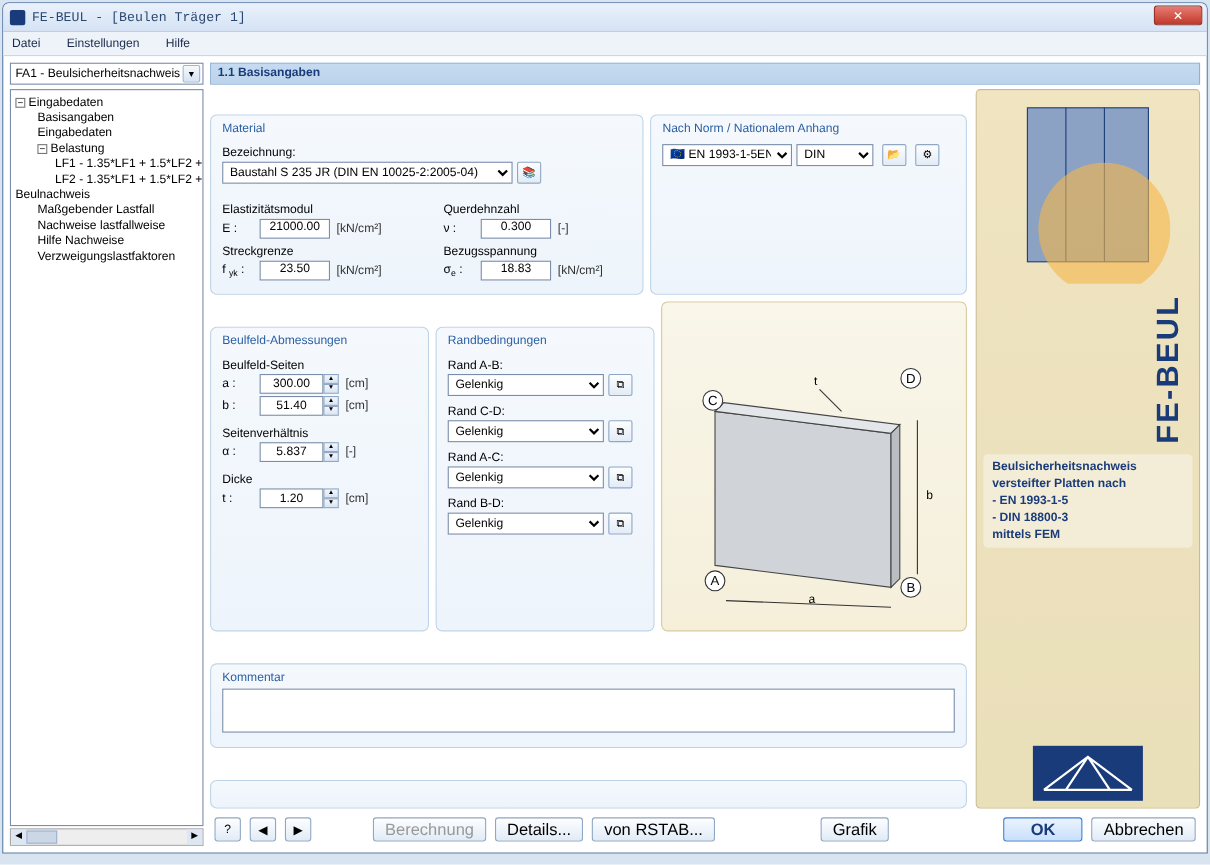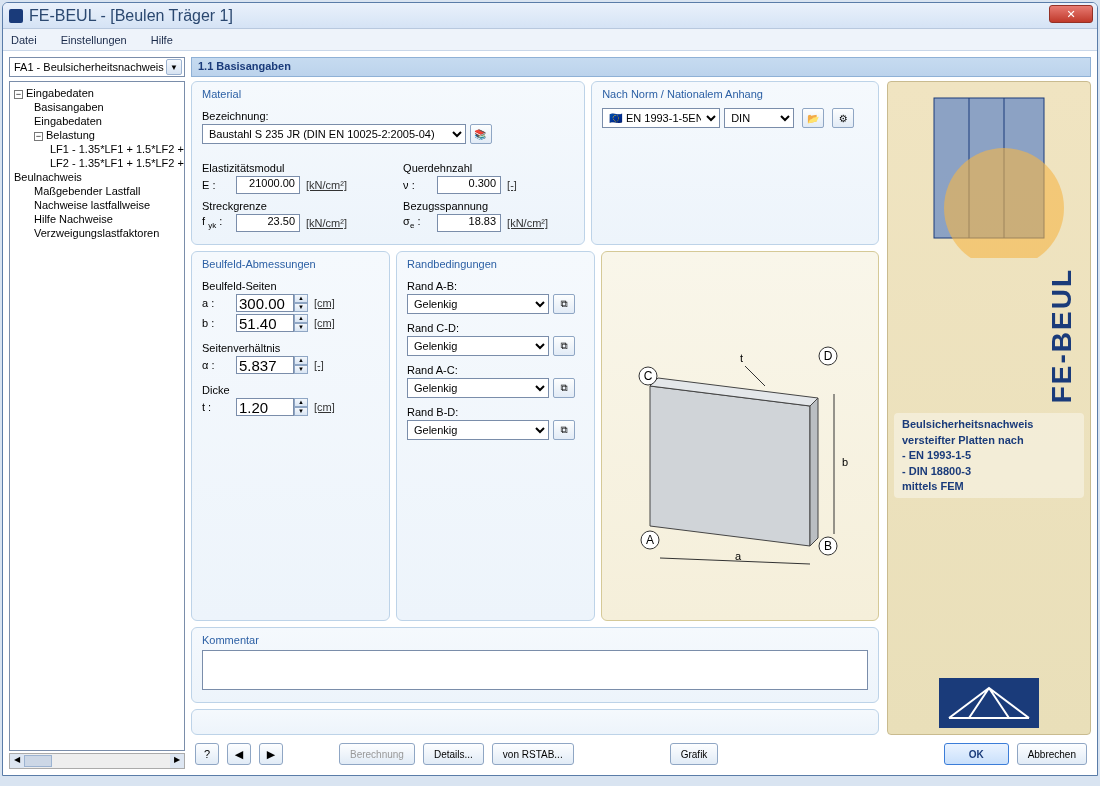--- a/index.html
+++ b/index.html
@@ -1,20 +1,20 @@
 <!DOCTYPE html>
 <html><head>
 <meta charset="utf-8">
 <style>
 * { box-sizing: border-box; margin: 0; padding: 0; font-family: "Segoe UI", Tahoma, sans-serif; font-size: 11px; }
 body { background: #d9e4f1; padding: 2px; }
 .window { background: #fff; border: 1px solid #5a7ca8; border-radius: 6px 6px 0 0; overflow: hidden; }
 .titlebar { height: 26px; background: linear-gradient(#eaf1fb,#d5e3f5); display: flex; align-items: center; padding: 0 6px; border-bottom: 1px solid #b8c8de; position: relative; }
 .titlebar .icon-app { width:14px; height:14px; background:#1a3b7a; margin-right:6px; border-radius:2px; }
-.titlebar .title { color:#2b4870; font-size:16px; }
+.titlebar .title { color:#2b4870; font-size:12px;font-family:Liberation Mono, monospace; }
 .titlebar .close { position:absolute; right:4px; top:2px; width:44px; height:18px; background:linear-gradient(#e87b72,#c0392b); border:1px solid #943126; border-radius:3px; display:flex; align-items:center; justify-content:center; color:#fff; font-size:11px; }
 .menubar { height:22px; background:#eef3fa; border-bottom:1px solid #c9d7e9; display:flex; align-items:center; padding:0 4px; gap:16px; }
 .menubar span { color:#1a2a4a; padding:2px 4px; }
 .outer { padding:6px; display:flex; gap:6px; height:724px; }
 .tree-panel { width:176px; display:flex; flex-direction:column; }
 .tree-sel { border:1px solid #7a8daa; background:#fff; height:20px; display:flex; align-items:center; padding:0 4px; margin-bottom:4px; position:relative; }
 .tree-sel .chev { position:absolute; right:2px; top:1px; width:16px; height:16px; background:linear-gradient(#f6f9fd,#d7e3f2); border:1px solid #9cb3d1; border-radius:2px; display:flex; align-items:center; justify-content:center; font-size:8px; }
 .tree { flex:1; border:1px solid #7a8daa; background:#fff; padding:4px 2px; overflow:hidden; }
 .tree-item { padding:1px 2px; white-space:nowrap; cursor:default; }
 .tree-item.child { padding-left:22px; }
@@ -22,52 +22,52 @@
 .toggle { display:inline-block; width:9px; height:9px; border:1px solid #777; text-align:center; line-height:7px; font-size:9px; margin-right:3px; }
 .tree-scroll { height:16px; border:1px solid #aaa; margin-top:2px; background:#eee; position:relative; }
 .tree-scroll .thumb { position:absolute; left:14px; top:1px; width:28px; height:12px; background:#ccd7e6; border:1px solid #9cb3d1; }
 .tree-scroll .arrow { position:absolute; top:0; width:14px; height:14px; background:#dde6f2; text-align:center; line-height:12px; font-size:8px; }
 .tree-scroll .arrow.left{left:0} .tree-scroll .arrow.right{right:0}
 .main { flex:1; display:flex; flex-direction:column; gap:4px; }
 .main-header { height:20px; background:linear-gradient(#c6dbf0,#bcd3ec); border:1px solid #8fb1d6; color:#1a3b7a; font-weight:bold; padding:2px 6px; border-radius:0; }
 .content { flex:1; display:flex; gap:8px; }
 .left-col { width:688px; display:flex; flex-direction:column; gap:6px; }
 .right-col { flex:1; background:linear-gradient(#f0e4c1,#e9dfb9); border:1px solid #c9bb8f; border-radius:4px; padding:6px; display:flex; flex-direction:column; align-items:center; position:relative; }
-.panel { border:1px solid #bdd3e8; border-radius:6px; background:linear-gradient(#f5f9fd,#edf4fb); padding:6px 10px 10px; }
+.panel { border:1px solid #bdd3e8; border-radius:6px; background:linear-gradient(#f5f9fd,#edf4fb); padding:6px 10px 10px;margin-top:23px; }
 .panel-hdr { color:#2b5fa4; font-size:11px; padding-bottom:4px; }
 .row1 { display:flex; gap:6px; }
 .row1 .panel:first-child { flex:1.4 } .row1 .panel:last-child { flex:1 }
 .row2 { display:flex; gap:6px; flex:1; }
 .row2>.panel{flex:1}
 .dim-panel{width:188px;flex:none}
 .rand-panel{width:188px;flex:none}
 .diagram-panel{flex:1;background:linear-gradient(#f9f6ea,#f5efda);border:1px solid #d5c997;border-radius:6px;padding:8px;display:flex;align-items:center;justify-content:center}
 .lbl { display:block; margin:6px 0 2px; }
 .combo { display:flex; align-items:center; }
 .combo select, select.std { border:1px solid #7a8daa; background:#fff; height:20px; padding:0 2px; font-size:11px; }
 .material-combo select { width:264px; }
 .icon-btn { width:22px; height:20px; border:1px solid #8fa6c4; background:linear-gradient(#fdfefe,#e2ebf6); border-radius:2px; margin-left:4px; display:inline-flex; align-items:center; justify-content:center; font-size:10px; }
 .val-row { display:flex; align-items:center; gap:6px; margin:2px 0; }
 .val-row .sym { width:28px; }
-.val-row .input { border:1px solid #7a8daa; background:#fff; width:64px; height:18px; text-align:right; padding:0 4px; }
-.val-row .unit { color:#333;text-decoration:underline; }
+.val-row .input { border:1px solid #7a8daa; background:#fff; width:64px; height:18px; text-align:center; padding:0 4px; }
+.val-row .unit { color:#333; }
 .twocol { display:flex; gap:30px; }
 .twocol>div{flex:1}
 .spin { display:inline-flex; }
-.spin input { border:1px solid #7a8daa; width:58px; height:18px; text-align:left; padding:0 2px; font-size:15px; background:#fff; }
+.spin input { border:1px solid #7a8daa; width:58px; height:18px; text-align:center; padding:0 2px; font-size:11px; background:#fff; }
 .spin .btns { width:14px; display:flex; flex-direction:column; }
 .spin .btns button { height:9px; font-size:6px; line-height:5px; border:1px solid #8fa6c4; background:linear-gradient(#f3f7fc,#d9e5f3); padding:0; }
 .rand-row { margin-bottom:8px; }
 .rand-row select { width:142px; }
 .norm-row { display:flex; gap:4px; align-items:center; }
 .norm-row select { height:20px; }
 .comment { }
 .comment textarea { width:100%; height:40px; border:1px solid #7a8daa; resize:none; background:#fff; }
 .footer { height:30px; display:flex; align-items:center; gap:8px; padding:0 4px; }
-.btn { height:22px; border:1px solid #8fa6c4; background:linear-gradient(#fdfeff,#e1ebf6); border-radius:3px; padding:0 10px; font-size:10px; }
+.btn { height:22px; border:1px solid #8fa6c4; background:linear-gradient(#fdfeff,#e1ebf6); border-radius:3px; padding:0 10px; font-size:15px; }
 .btn:disabled { color:#999; }
 .btn.ok { border:1px solid #3b7dd8; background:linear-gradient(#eaf3ff,#c9e0fb); font-weight:bold; padding:0 24px; color:#1a3b7a; }
 .icon-sq { width:24px; height:22px; border:1px solid #8fa6c4; background:linear-gradient(#fdfeff,#e1ebf6); border-radius:3px; display:inline-flex; align-items:center; justify-content:center; font-size:11px; }
 .vert-text { writing-mode:vertical-rl; transform:rotate(180deg); font-size:28px; font-weight:bold; color:#1a3b7a; letter-spacing:2px; align-self:flex-end; margin:10px 6px; }
 .rdesc { color:#1a3b7a; font-size:11px; font-weight:bold; line-height:1.4; padding:4px 8px; background:rgba(255,255,255,0.4); border-radius:4px; align-self:stretch; }
 .rlogo { margin-top:auto; width:100px; height:50px; background:#1a3b7a; display:flex; align-items:center; justify-content:center; }
 .rlogo svg{stroke:#fff;stroke-width:2;fill:none}
 .node-label { font-family:sans-serif; font-size:12px; }
 .sub{font-size:8px;vertical-align:sub}
 </style>

